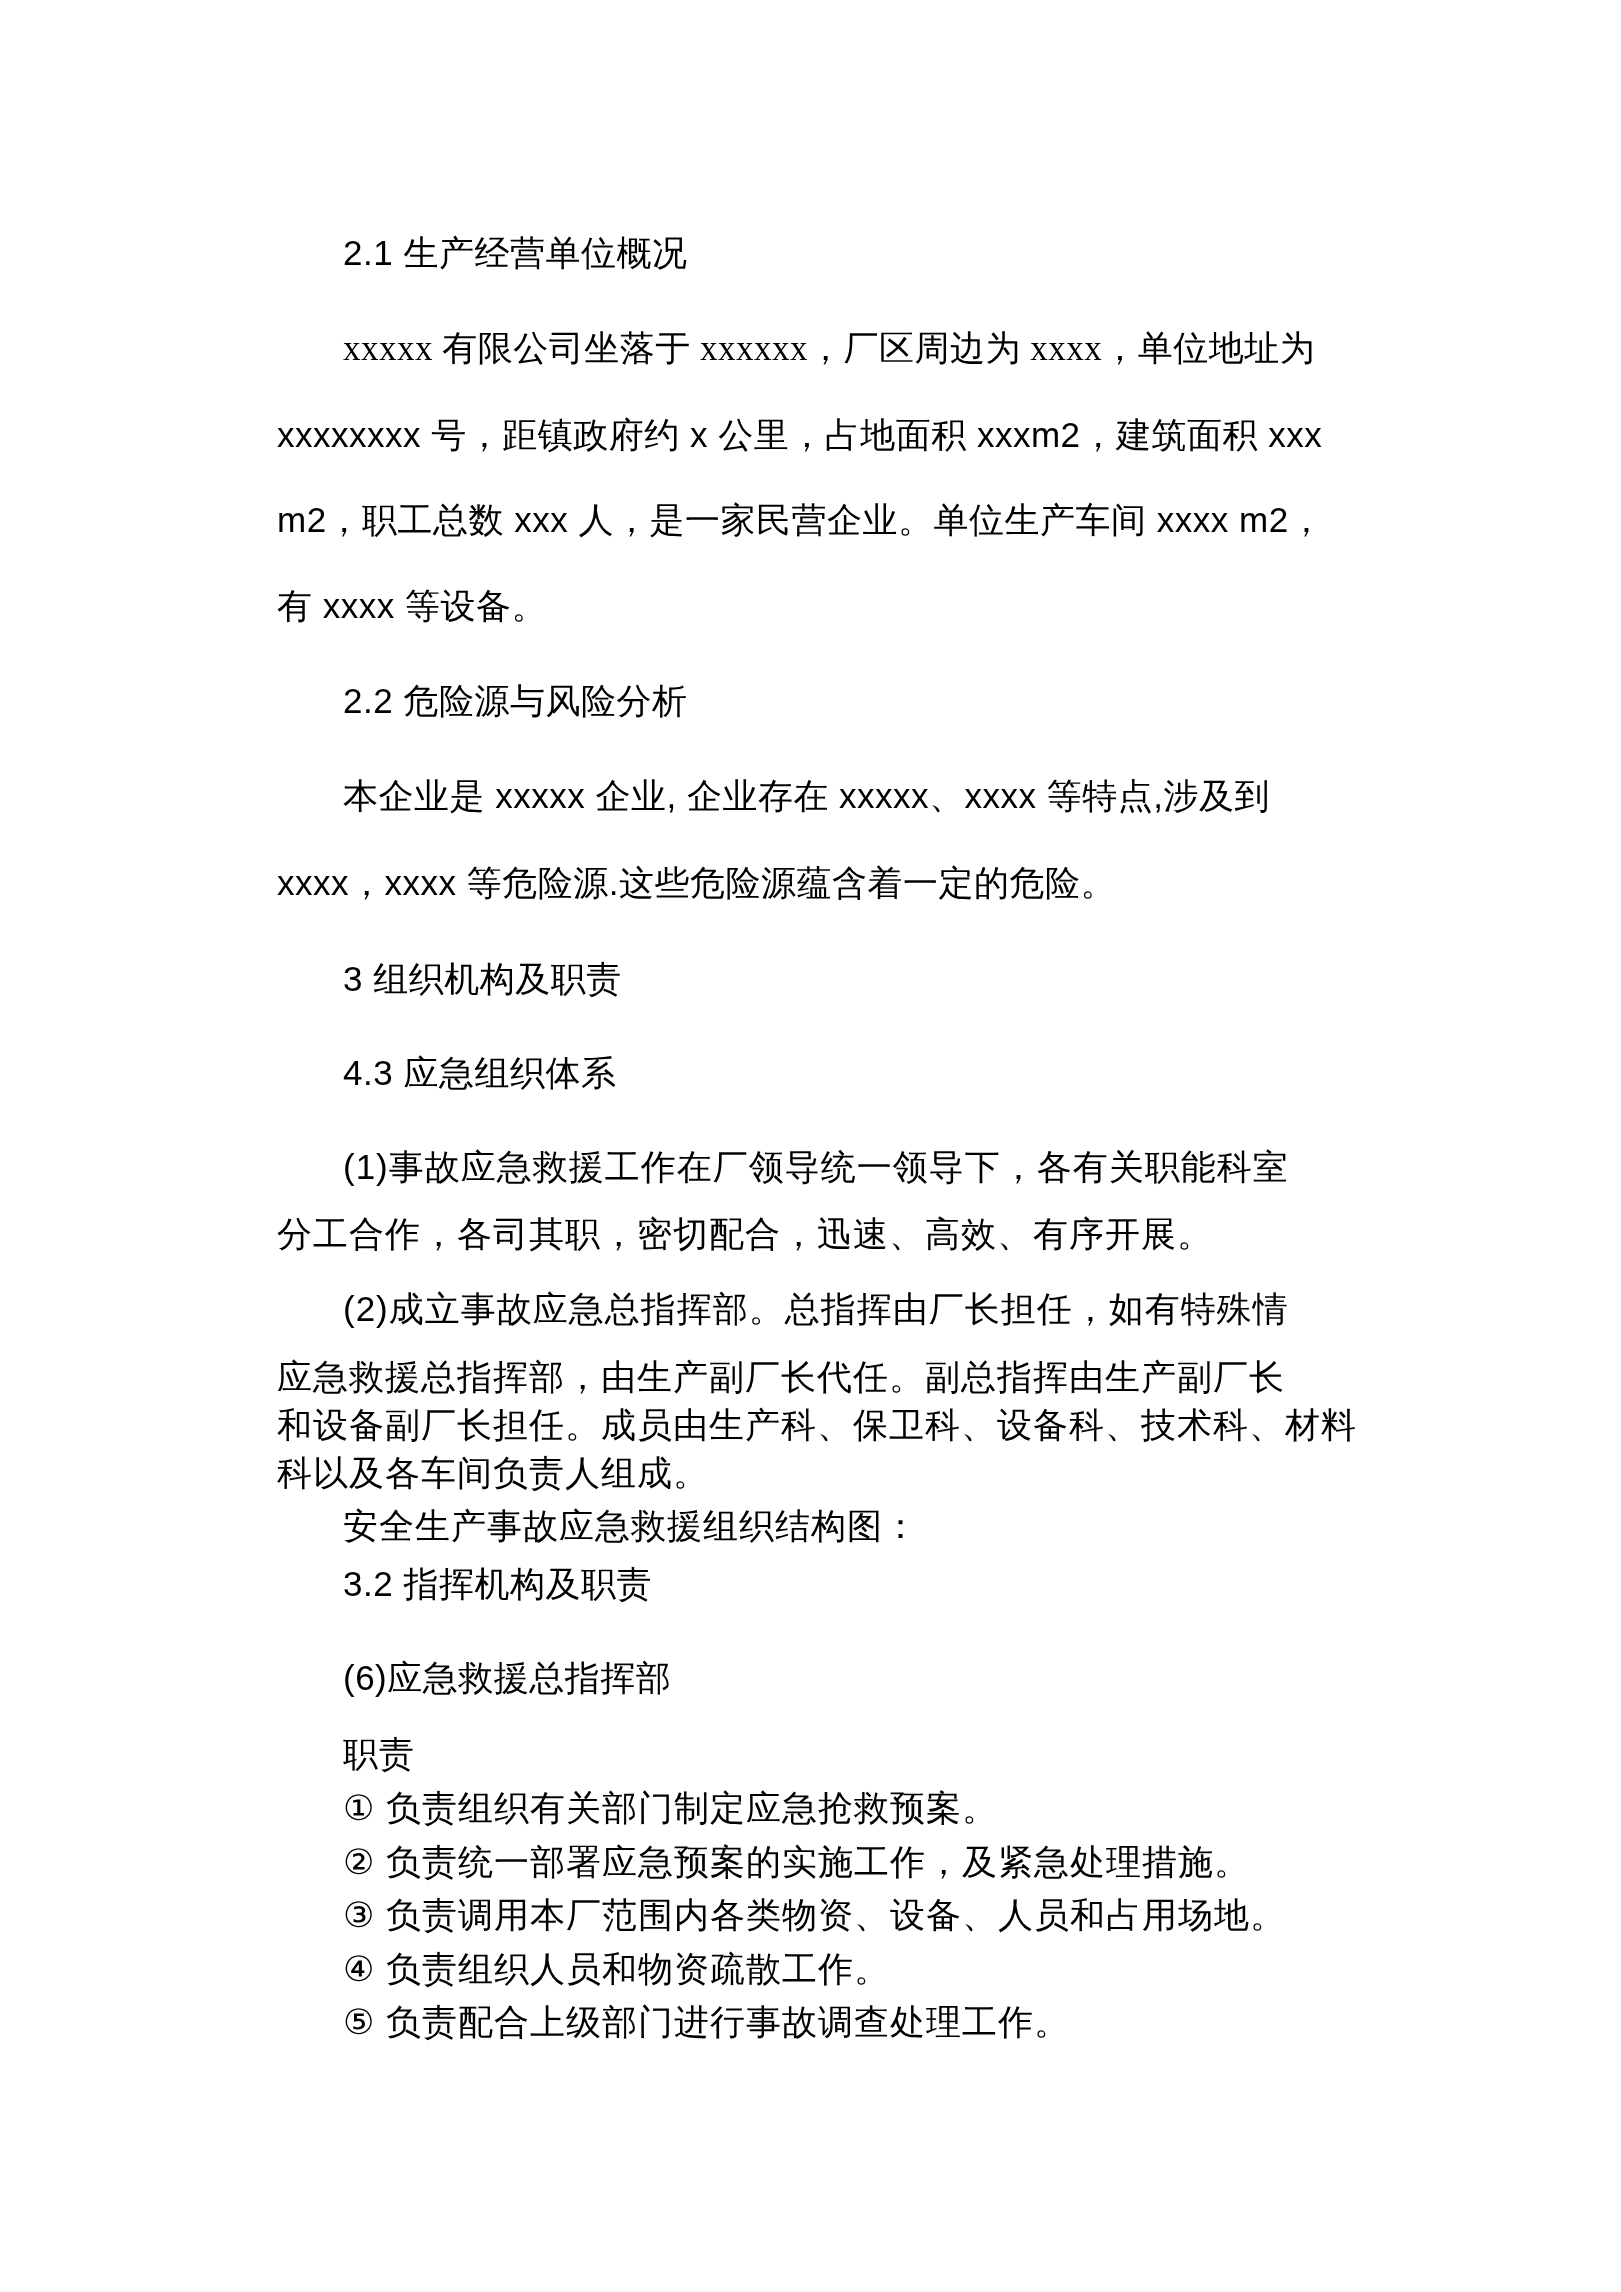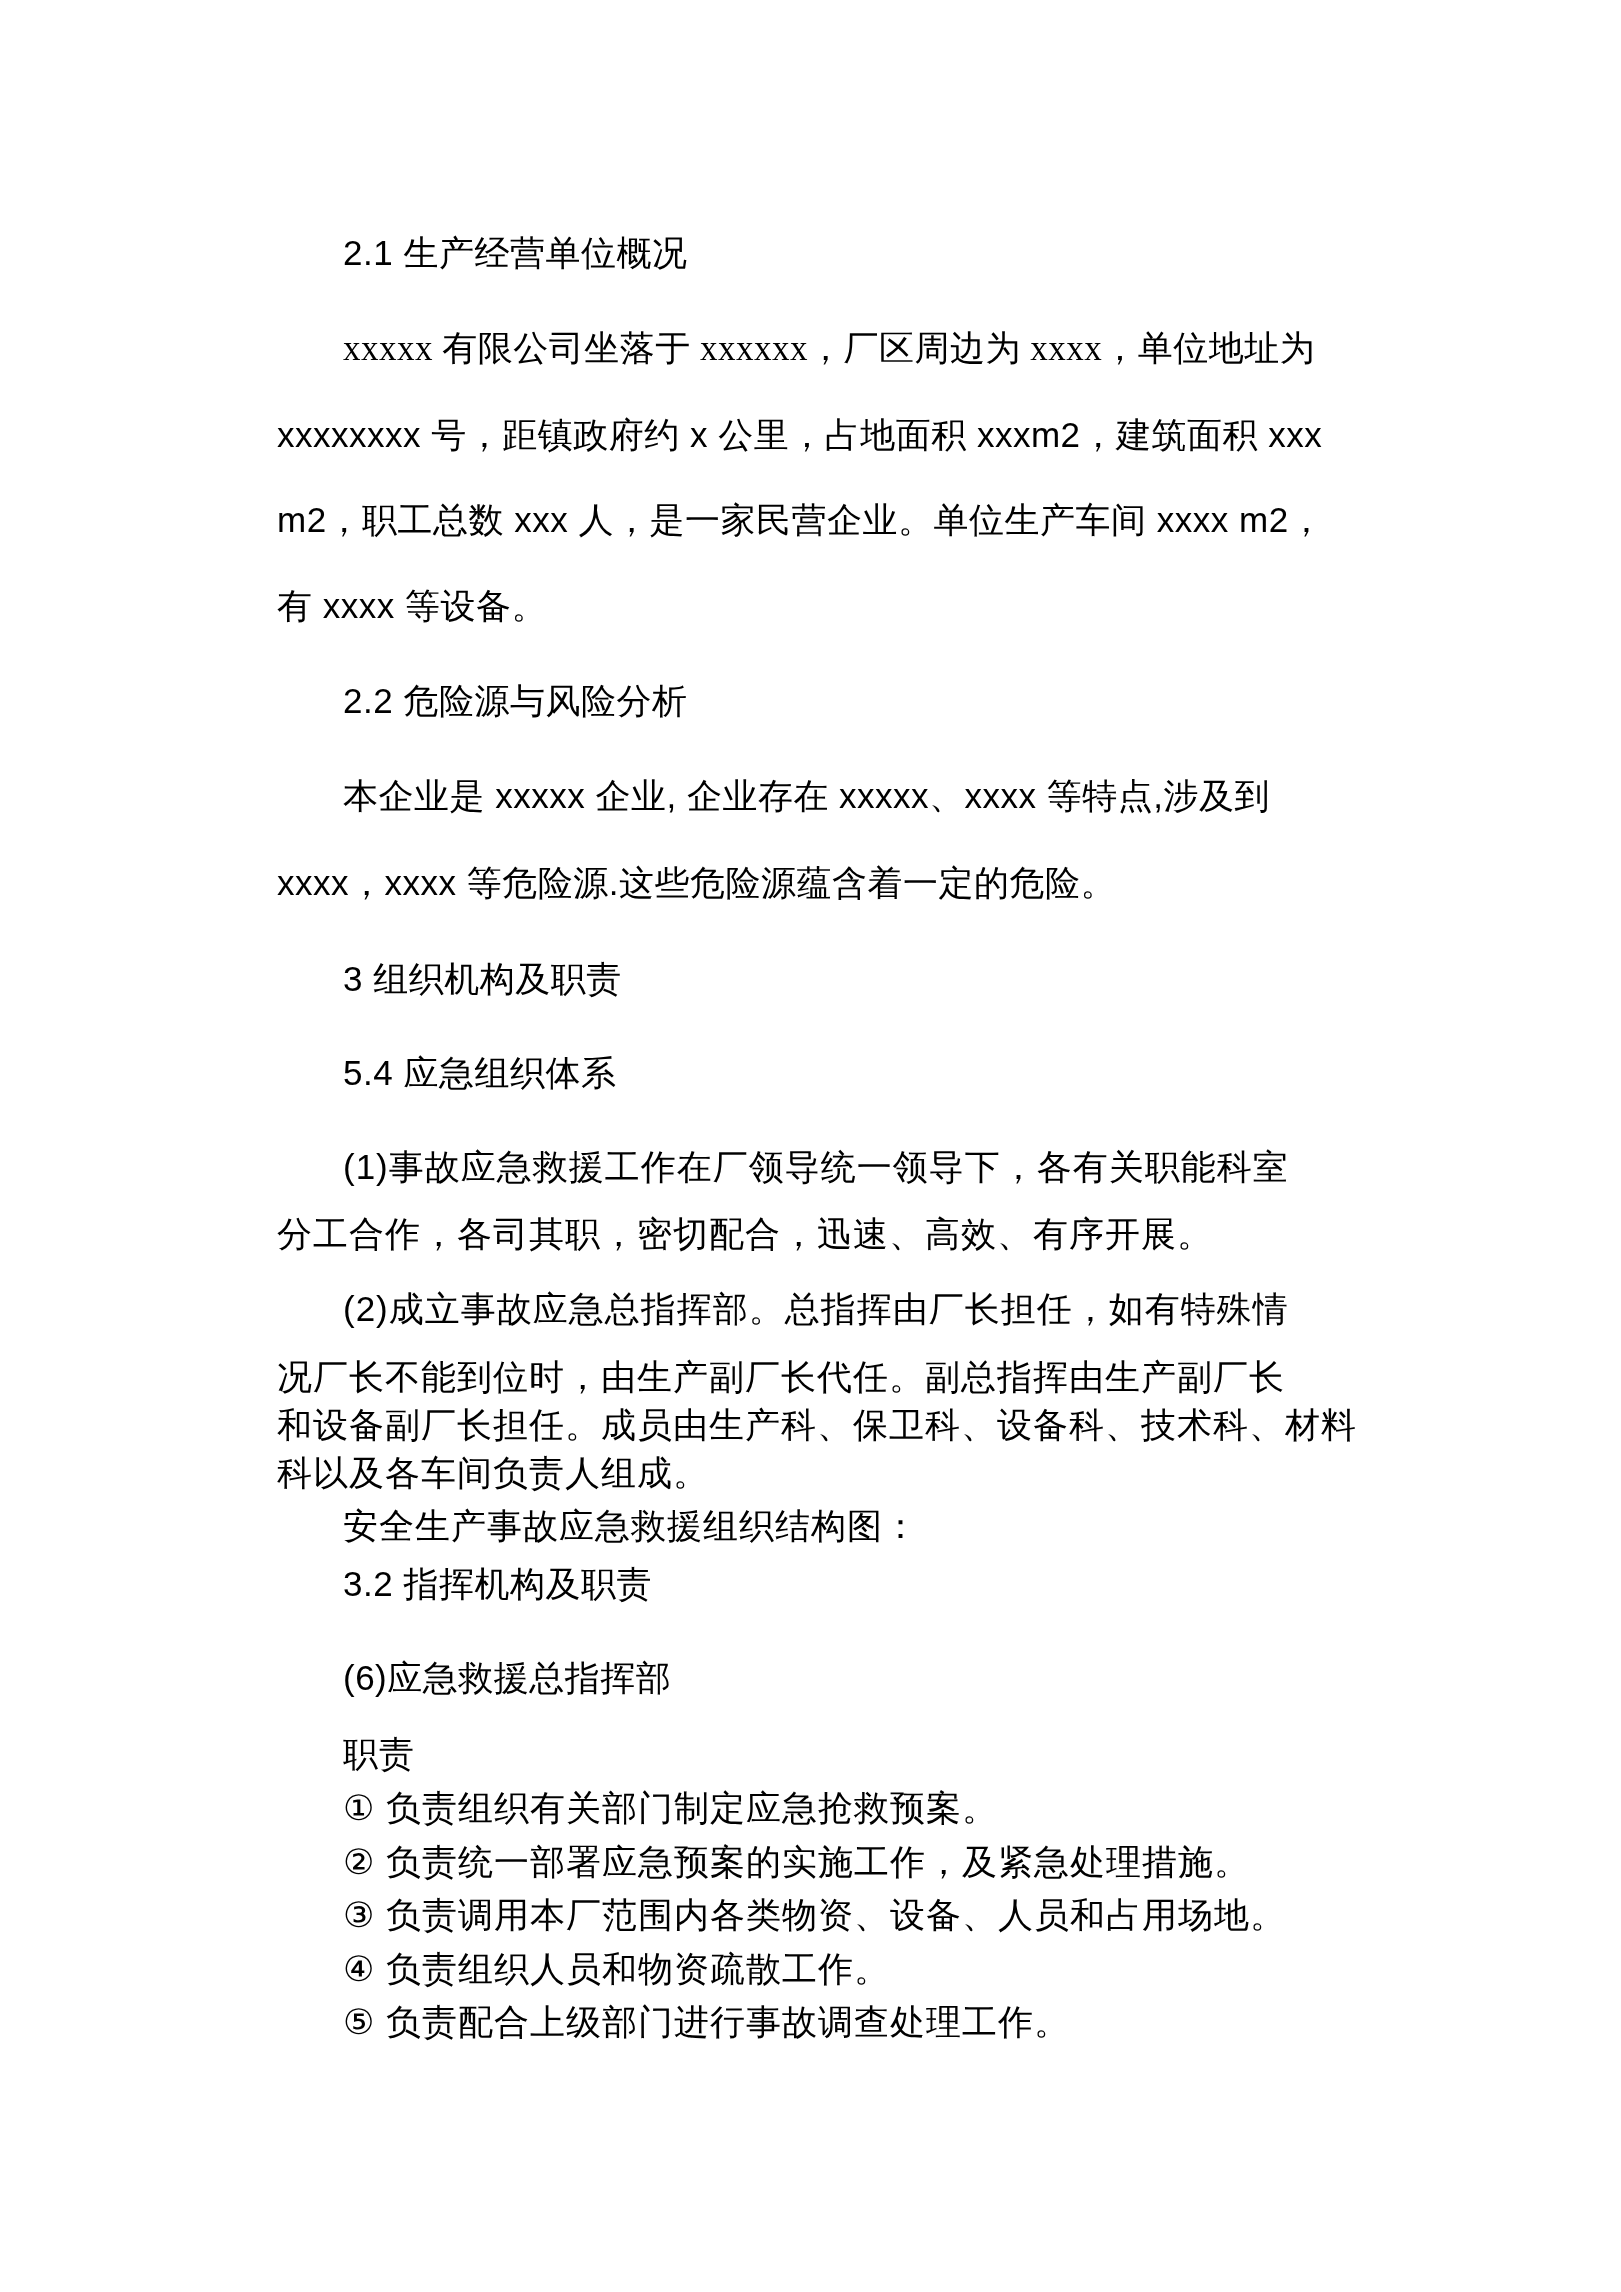--- a/index.html
+++ b/index.html
@@ -49,25 +49,25 @@
   <div class="line" style="top:413px;">xxxxxxxx 号，距镇政府约 x 公里，占地面积 xxxm2，建筑面积 xxx</div>
   <div class="line" style="top:498px;">m2，职工总数 xxx 人，是一家民营企业。单位生产车间 xxxx m2，</div>
   <div class="line" style="top:584px;">有 xxxx 等设备。</div>
 
   <div class="line indent" style="top:679px;">2.2 危险源与风险分析</div>
   <div class="line indent" style="top:774px;">本企业是 xxxxx 企业, 企业存在 xxxxx、xxxx 等特点,涉及到</div>
   <div class="line" style="top:861px;">xxxx，xxxx 等危险源.这些危险源蕴含着一定的危险。</div>
 
   <div class="line indent" style="top:957px;">3 组织机构及职责</div>
 
-  <div class="line indent" style="top:1051px;">5.4 应急组织体系</div>
+  <div class="line indent" style="top:1051px;">4.3 应急组织体系</div>
   <div class="line indent tight" style="top:1145px;">(1)事故应急救援工作在厂领导统一领导下，各有关职能科室</div>
   <div class="line tight" style="top:1212px;">分工合作，各司其职，密切配合，迅速、高效、有序开展。</div>
   <div class="line indent tight" style="top:1287px;">(2)成立事故应急总指挥部。总指挥由厂长担任，如有特殊情</div>
-  <div class="line tight" style="top:1355px;">况厂长不能到位时，由生产副厂长代任。副总指挥由生产副厂长</div>
+  <div class="line tight" style="top:1355px;">应急救援总指挥部，由生产副厂长代任。副总指挥由生产副厂长</div>
   <div class="line tight" style="top:1403px;">和设备副厂长担任。成员由生产科、保卫科、设备科、技术科、材料</div>
   <div class="line tight" style="top:1451px;">科以及各车间负责人组成。</div>
   <div class="line indent tight" style="top:1504px;">安全生产事故应急救援组织结构图：</div>
 
   <div class="line indent" style="top:1562px;">3.2 指挥机构及职责</div>
   <div class="line indent" style="top:1656px;">(6)应急救援总指挥部</div>
   <div class="line indent tight" style="top:1732px;">职责</div>
   <div class="line indent tight" style="top:1840px;">② 负责统一部署应急预案的实施工作，及紧急处理措施。</div>
   <div class="line indent tight" style="top:1786px;">① 负责组织有关部门制定应急抢救预案。</div>
   <div class="line indent tight" style="top:1893px;">③ 负责调用本厂范围内各类物资、设备、人员和占用场地。</div>

